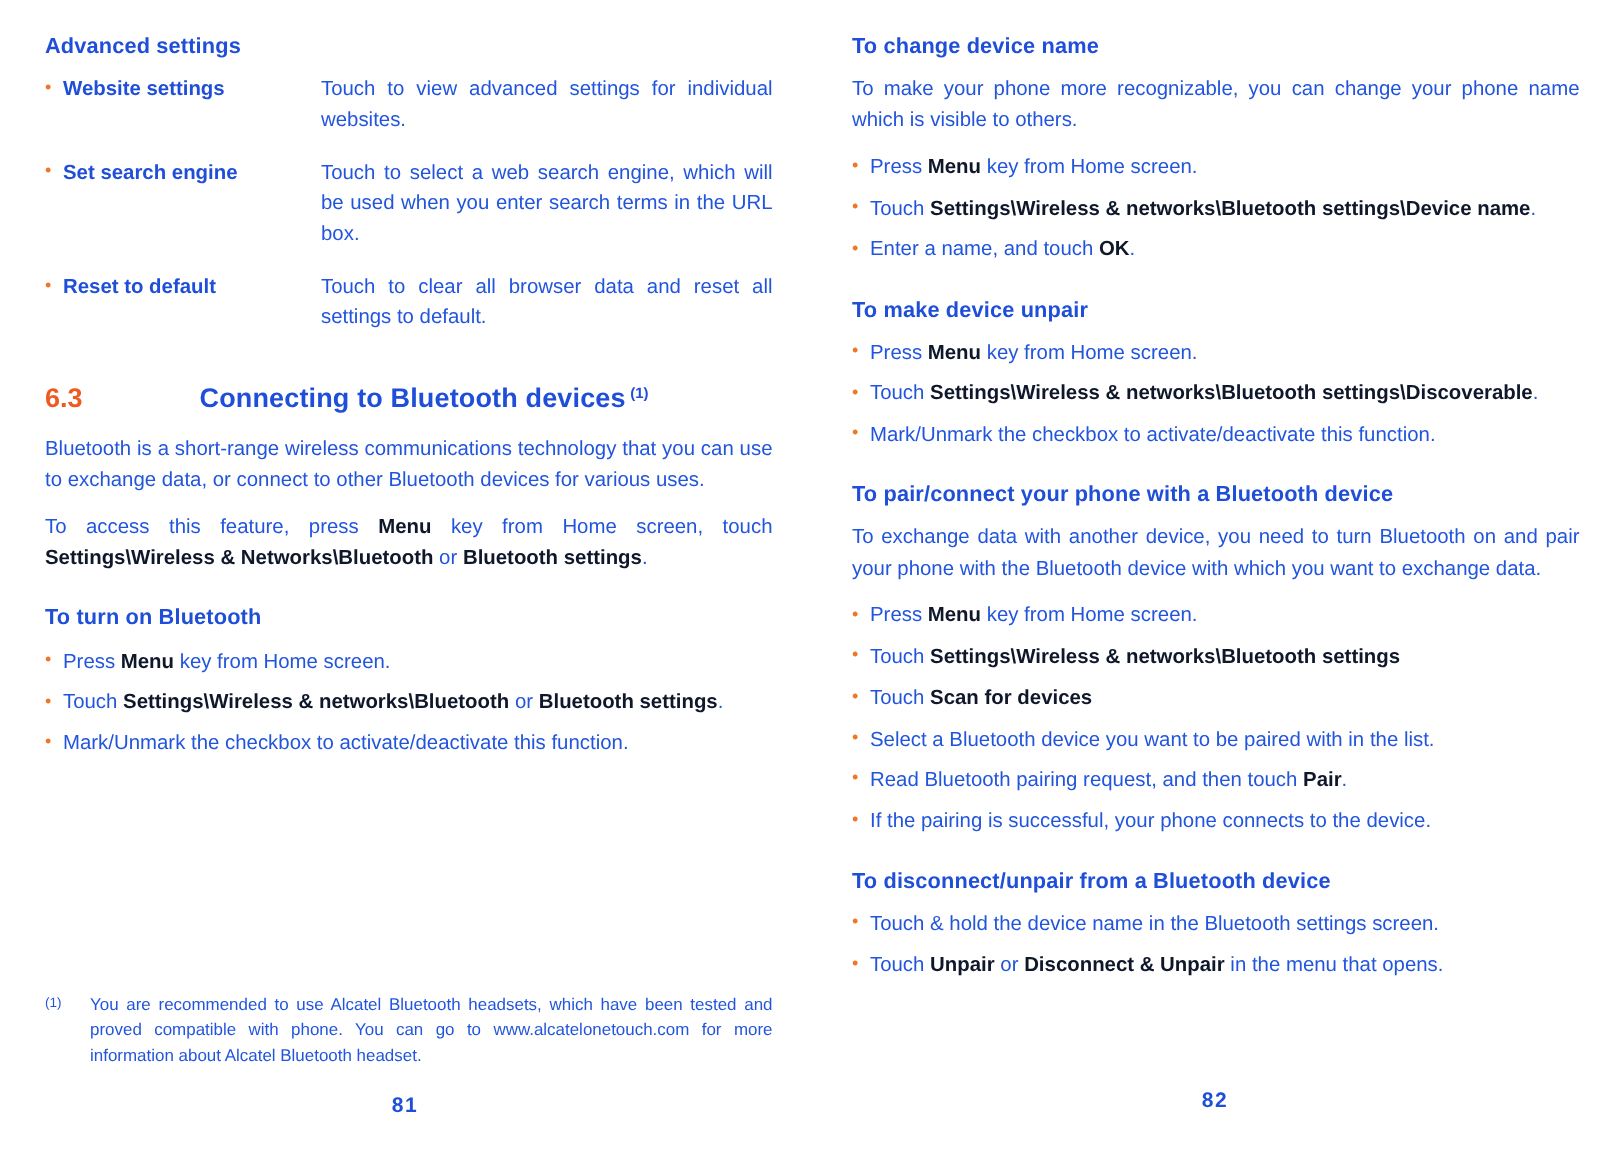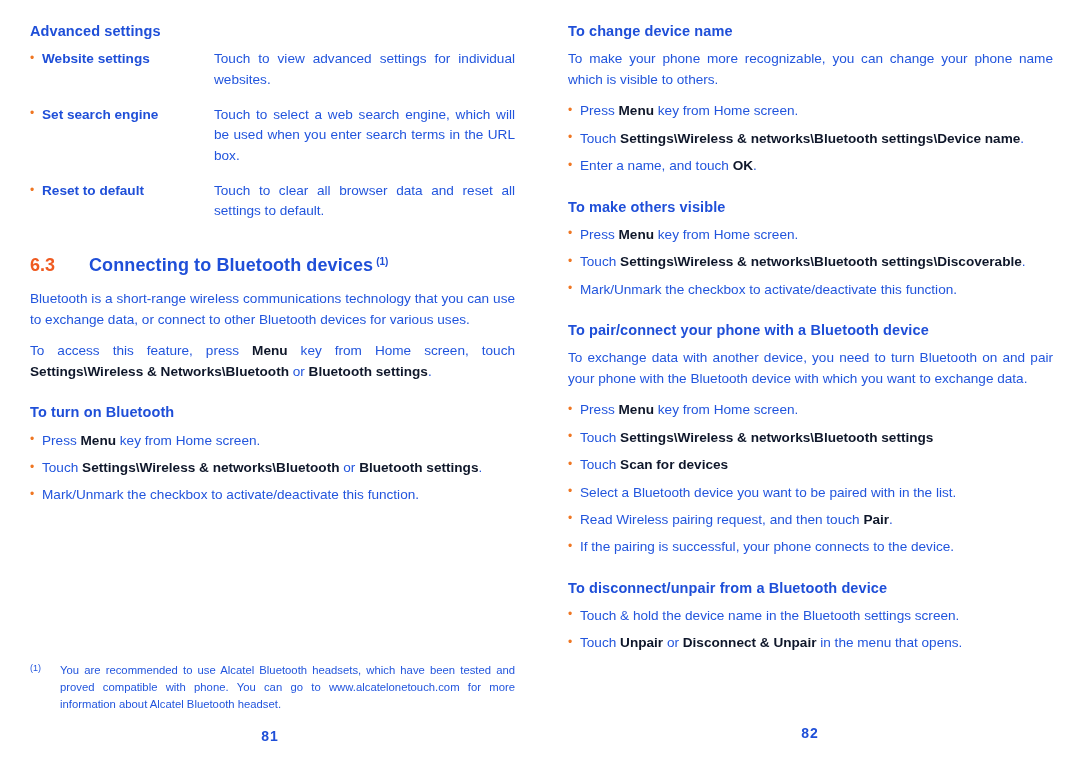--- a/index.html
+++ b/index.html
@@ -99,20 +99,21 @@
     color: #2255dd;
     text-align: justify;
     padding-left: 14px !important;
   }
 
   
   .sec-head {
     margin: 33px 0 13px 0;
     display: flex;
     align-items: baseline;
+    gap: 44px;
   }
   .sec-num {
     color: #ef5a20;
     font-size: 18px;
     font-weight: bold;
     width: 59px;
     flex: none;
   }
   .sec-title {
     color: #1f4fd8;
@@ -233,40 +234,40 @@
     <p class="para">To make your phone more recognizable, you can change your phone name which is visible to others.</p>
 
     <ul class="blist loose">
       <li><span>Press </span><span class="bold">Menu</span><span> key from Home screen.</span></li>
       <li class="just"><span>Touch </span><span class="bold">Settings\Wireless &amp; networks\Bluetooth settings\Device name</span><span>.</span></li>
       <li><span>Enter a name, and touch </span><span class="bold">OK</span><span>.</span></li>
     </ul>
 
     <div class="gap-md"></div>
 
-    <h3 class="h-sub">To make others visible</h3>
+    <h3 class="h-sub">To make device unpair</h3>
 
     <ul class="blist loose">
       <li><span>Press </span><span class="bold">Menu</span><span> key from Home screen.</span></li>
       <li class="just"><span>Touch </span><span class="bold">Settings\Wireless &amp; networks\Bluetooth settings\Discoverable</span><span>.</span></li>
       <li><span>Mark/Unmark the checkbox to activate/deactivate this function.</span></li>
     </ul>
 
     <div class="gap-md"></div>
 
     <h3 class="h-sub">To pair/connect your phone with a Bluetooth device</h3>
 
     <p class="para">To exchange data with another device, you need to turn Bluetooth on and pair your phone with the Bluetooth device with which you want to exchange data.</p>
 
     <ul class="blist loose">
       <li><span>Press </span><span class="bold">Menu</span><span> key from Home screen.</span></li>
       <li><span>Touch </span><span class="bold">Settings\Wireless &amp; networks\Bluetooth settings</span></li>
       <li><span>Touch </span><span class="bold">Scan for devices</span></li>
       <li><span>Select a Bluetooth device you want to be paired with in the list.</span></li>
-      <li><span>Read Wireless pairing request, and then touch </span><span class="bold">Pair</span><span>.</span></li>
+      <li><span>Read Bluetooth pairing request, and then touch </span><span class="bold">Pair</span><span>.</span></li>
       <li><span>If the pairing is successful, your phone connects to the device.</span></li>
     </ul>
 
     <div class="gap-md"></div>
 
     <h3 class="h-sub">To disconnect/unpair from a Bluetooth device</h3>
 
     <ul class="blist loose">
       <li><span>Touch &amp; hold the device name in the Bluetooth settings screen.</span></li>
       <li><span>Touch </span><span class="bold">Unpair</span><span> or </span><span class="bold">Disconnect &amp; Unpair</span><span> in the menu that opens.</span></li>

